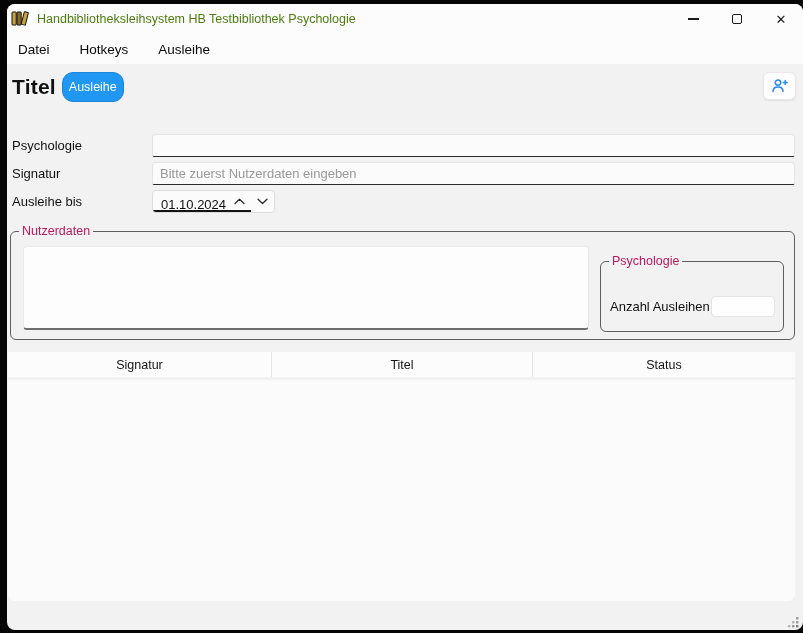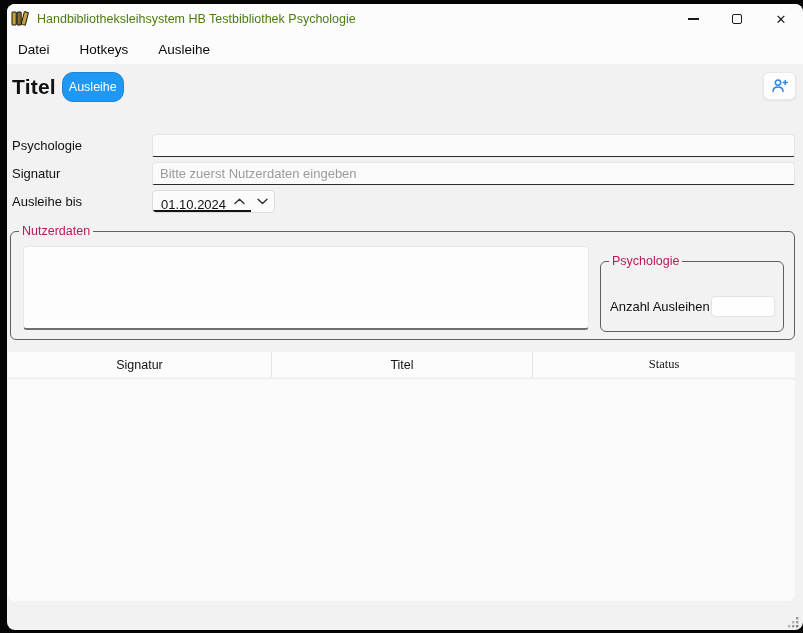--- a/index.html
+++ b/index.html
@@ -130,21 +130,21 @@
   .table-header {
     position: absolute; left: 1px; top: 288px; width: 787px; height: 25px;
     background: #fcfcfc;
     display: flex;
   }
   .th-cell {
     display: flex; align-items: center; justify-content: center;
     font-size: 12.5px; color: #141414;
     border-right: 1px solid #e4e4e4;
   }
-  .th-cell:last-child { border-right: none; font-family: Liberation Serif, serif; }
+  .th-cell:last-child { border-right: none; }
   .th-signatur { width: 264px; }
   .th-titel { width: 261px; }
   .th-status { flex: 1; }
   .table-body {
     position: absolute; left: 1px; top: 316px; width: 787px; height: 221px;
     background: #fbfbfb;
     border-radius: 0 0 7px 7px;
   }
   .resize-grip { position: absolute; right: 3px; bottom: 1px; width: 14px; height: 14px; }
 </style>

